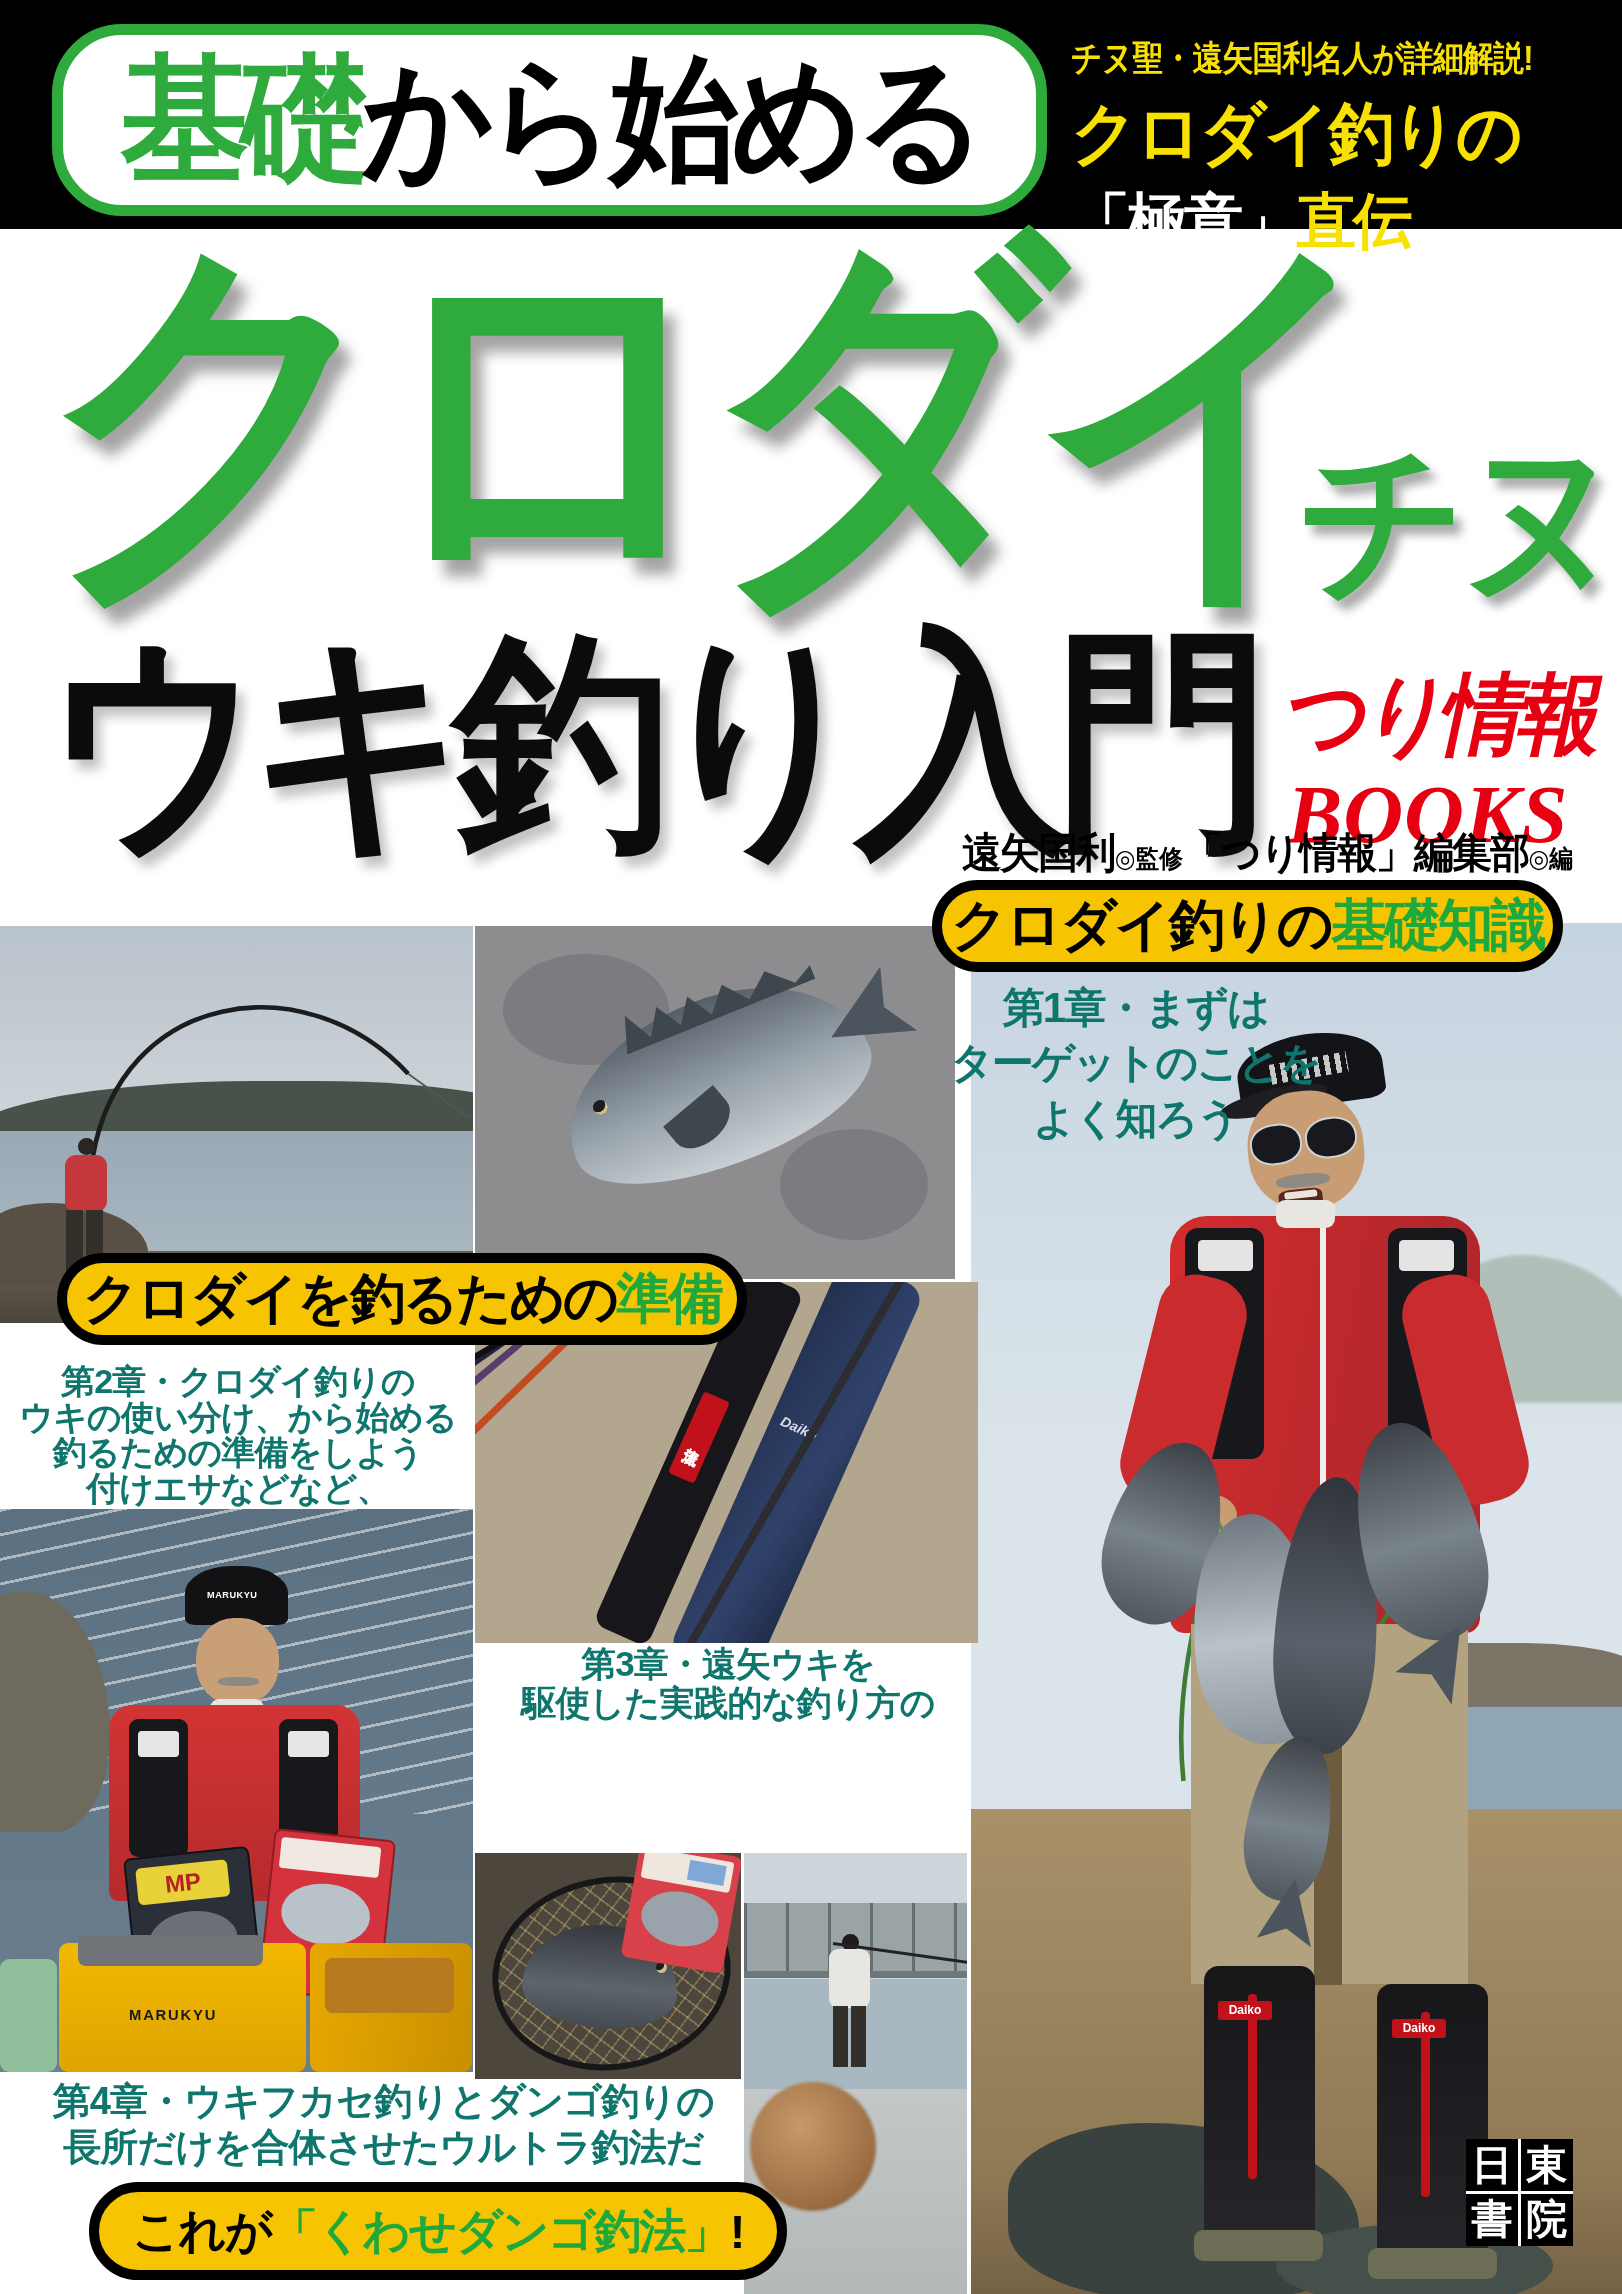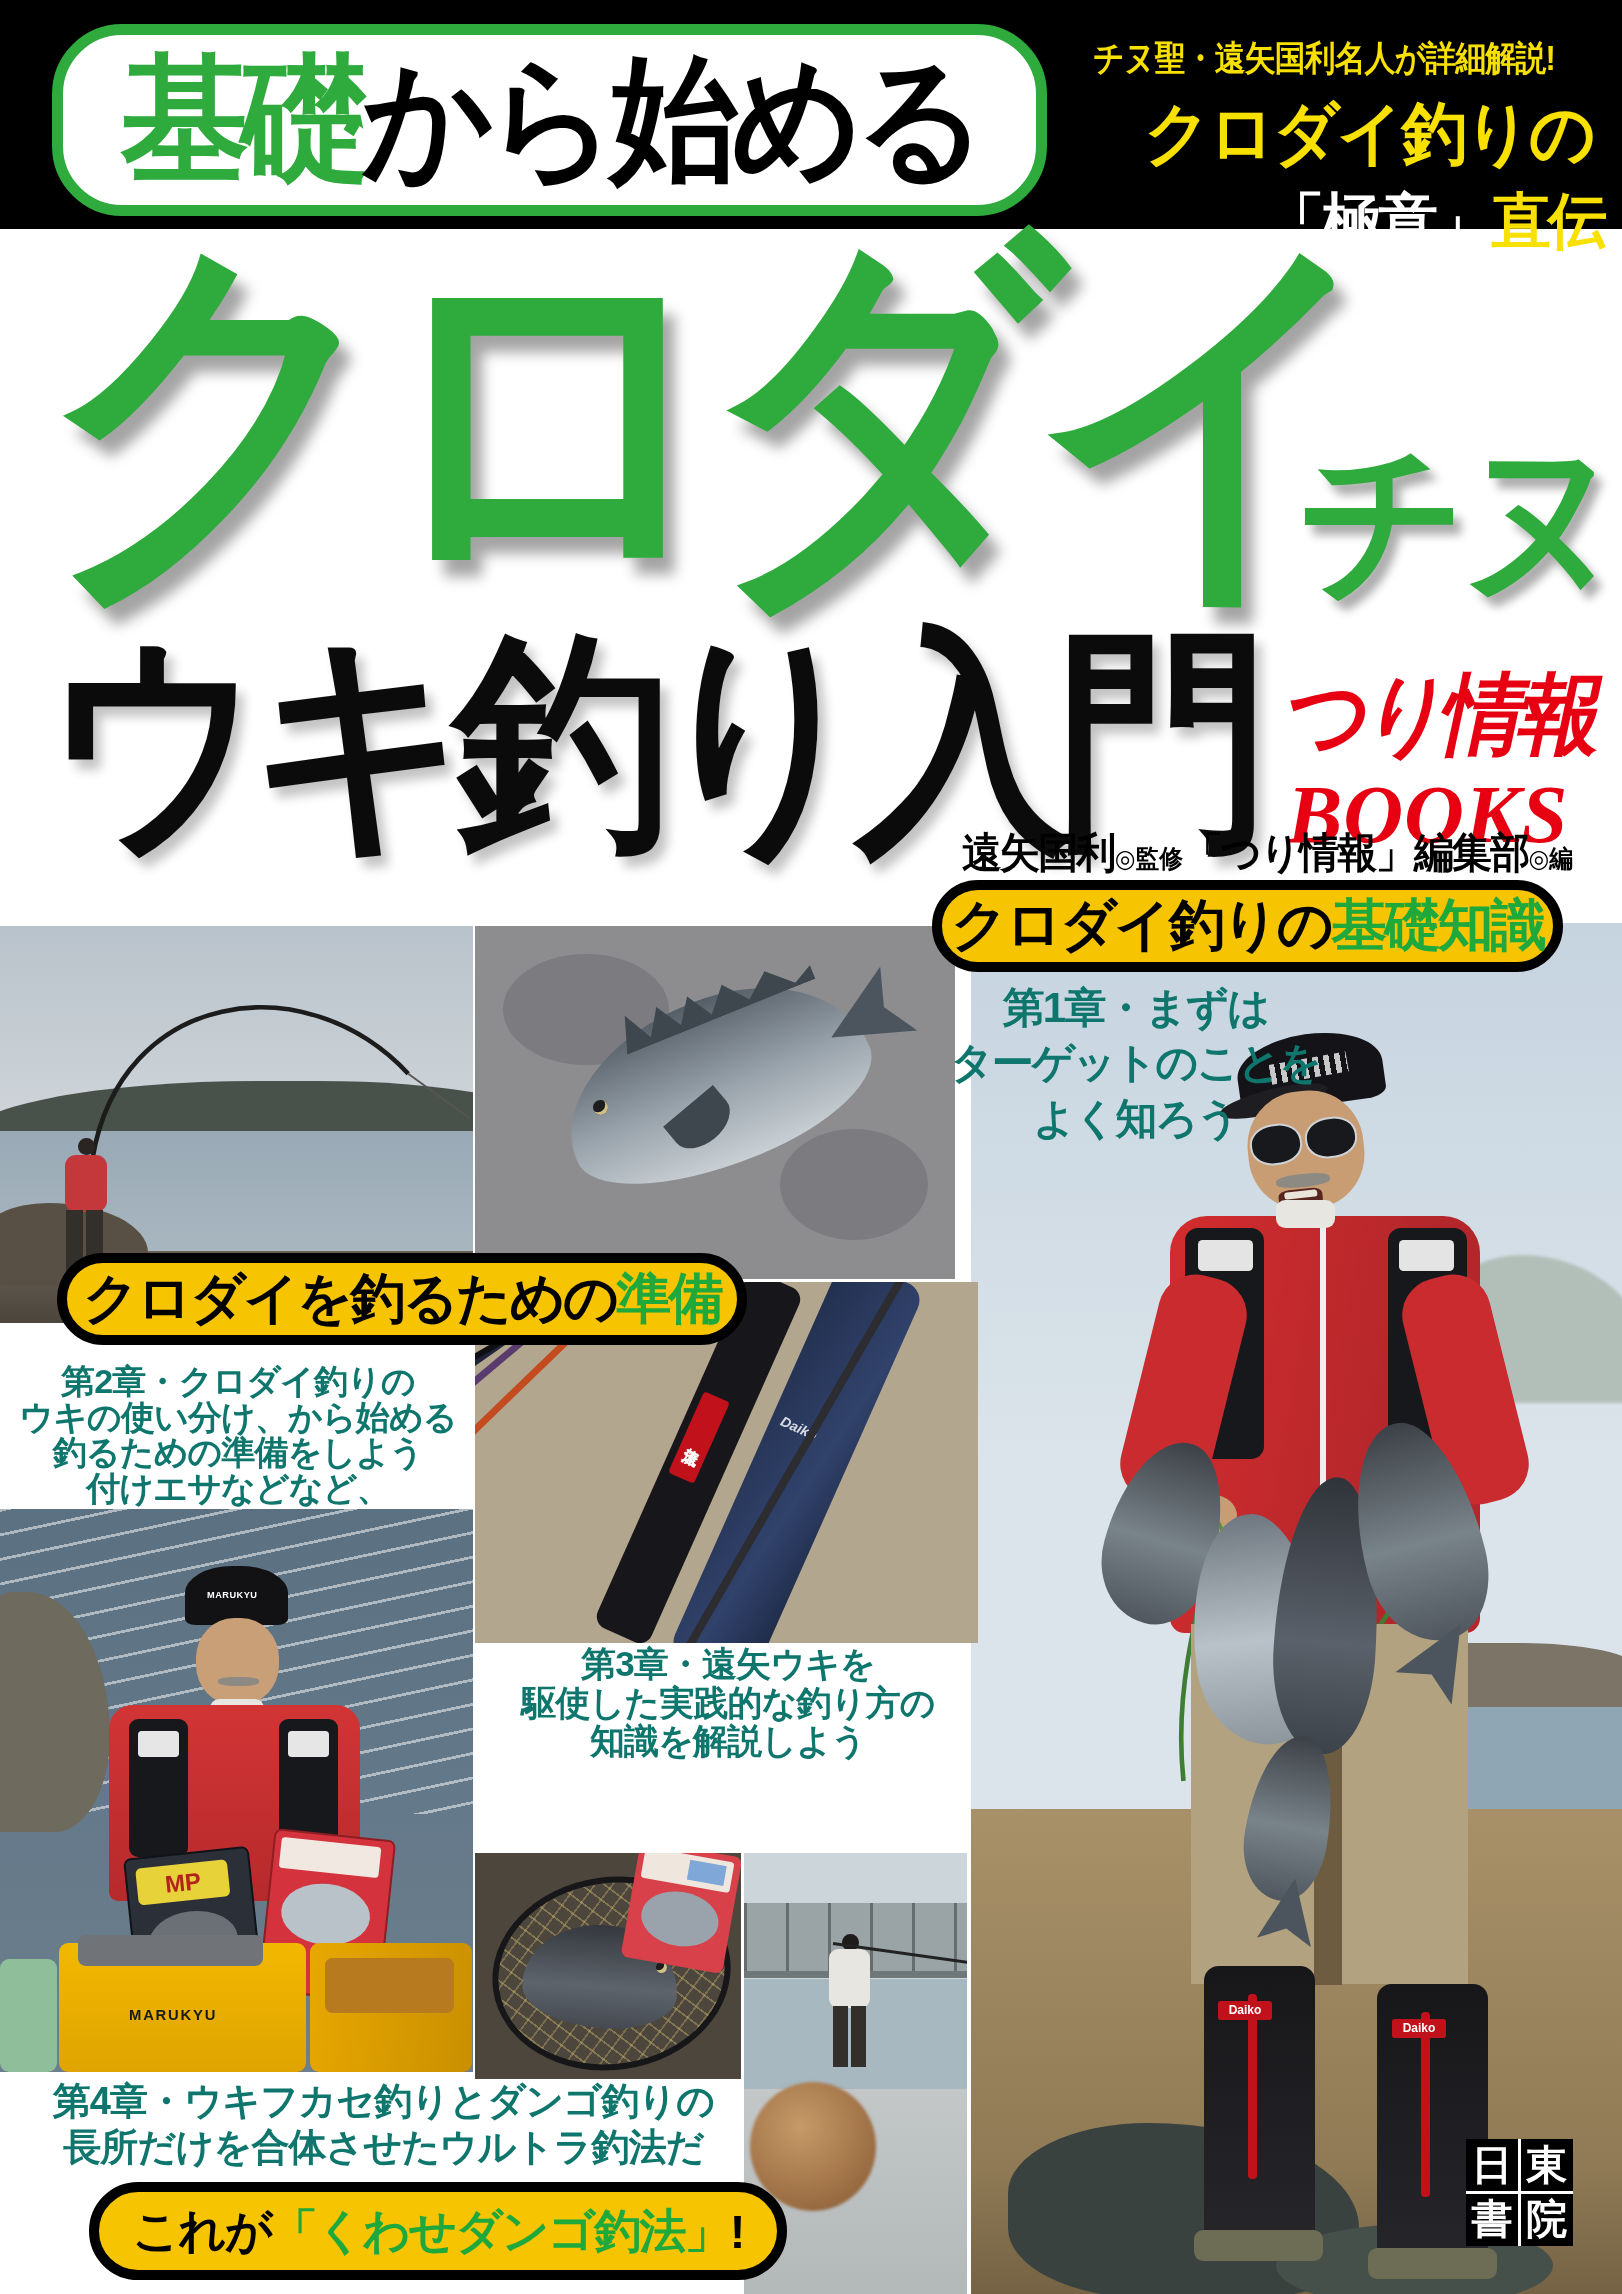--- a/index.html
+++ b/index.html
@@ -1,20 +1,20 @@
 <!DOCTYPE html>
 <html style="font-size:14.8px"><head>
 <meta charset="utf-8">
 <style>
   html,body{margin:0;padding:0;background:#ffffff;}
   .cover{position:relative;width:1623px;height:2294px;background:#ffffff;overflow:hidden;
          font-family:"Liberation Sans","DejaVu Sans",sans-serif;}
 
   
-  .header{position:absolute;left:0;top:0;width:1623px;height:229px;background:#000;text-align:right;}
+  .header{position:absolute;left:0;top:0;width:1623px;height:229px;background:#000;}
   .badge{position:absolute;left:52px;top:24px;width:995px;height:192px;background:#fff;
          border:11px solid #2faa3c;border-radius:70px;display:flex;align-items:center;justify-content:center;box-sizing:border-box;}
   .badge-text{font-size:137px;font-weight:900;letter-spacing:-8.3px;transform:scaleX(.94);white-space:nowrap;color:#000;}
   .badge-text .g{color:#2faa3c;}
   .header-right{position:absolute;left:1071px;top:35px;width:550px;color:#f8e100;}
   .tagline{font-size:35px;font-weight:900;white-space:nowrap;transform:scaleX(.88);transform-origin:left;letter-spacing:-0.9px;}
   .hsub1{font-size:69px;font-weight:900;white-space:nowrap;letter-spacing:-2.8px;transform:scaleX(.95);transform-origin:left;margin-top:5.5px;}
   .hsub2{font-size:61px;font-weight:900;white-space:nowrap;letter-spacing:-2.8px;transform:scaleX(.97);transform-origin:left;margin-top:1.8px;}
   .hsub2 .w{color:#ffffff;}
 
@@ -378,21 +378,20 @@
   </div>
   <div class="ch ch2">
     <div>第2章・クロダイ釣りの</div>
     <div>ウキの使い分け、から始める</div>
     <div>釣るための準備をしよう</div>
     <div>付けエサなどなど、</div>
   </div>
   <div class="ch ch3">
     <div>第3章・遠矢ウキを</div>
     <div>駆使した実践的な釣り方の</div>
-    <div>知識を解説しよう</div>
   </div>
   <div class="ch ch4">
     <div>第4章・ウキフカセ釣りとダンゴ釣りの</div>
     <div>長所だけを合体させたウルトラ釣法だ</div>
   </div>
 
   <div class="publisher">
     <div class="ptile">日</div>
     <div class="ptile">東</div>
     <div class="ptile">書</div>

